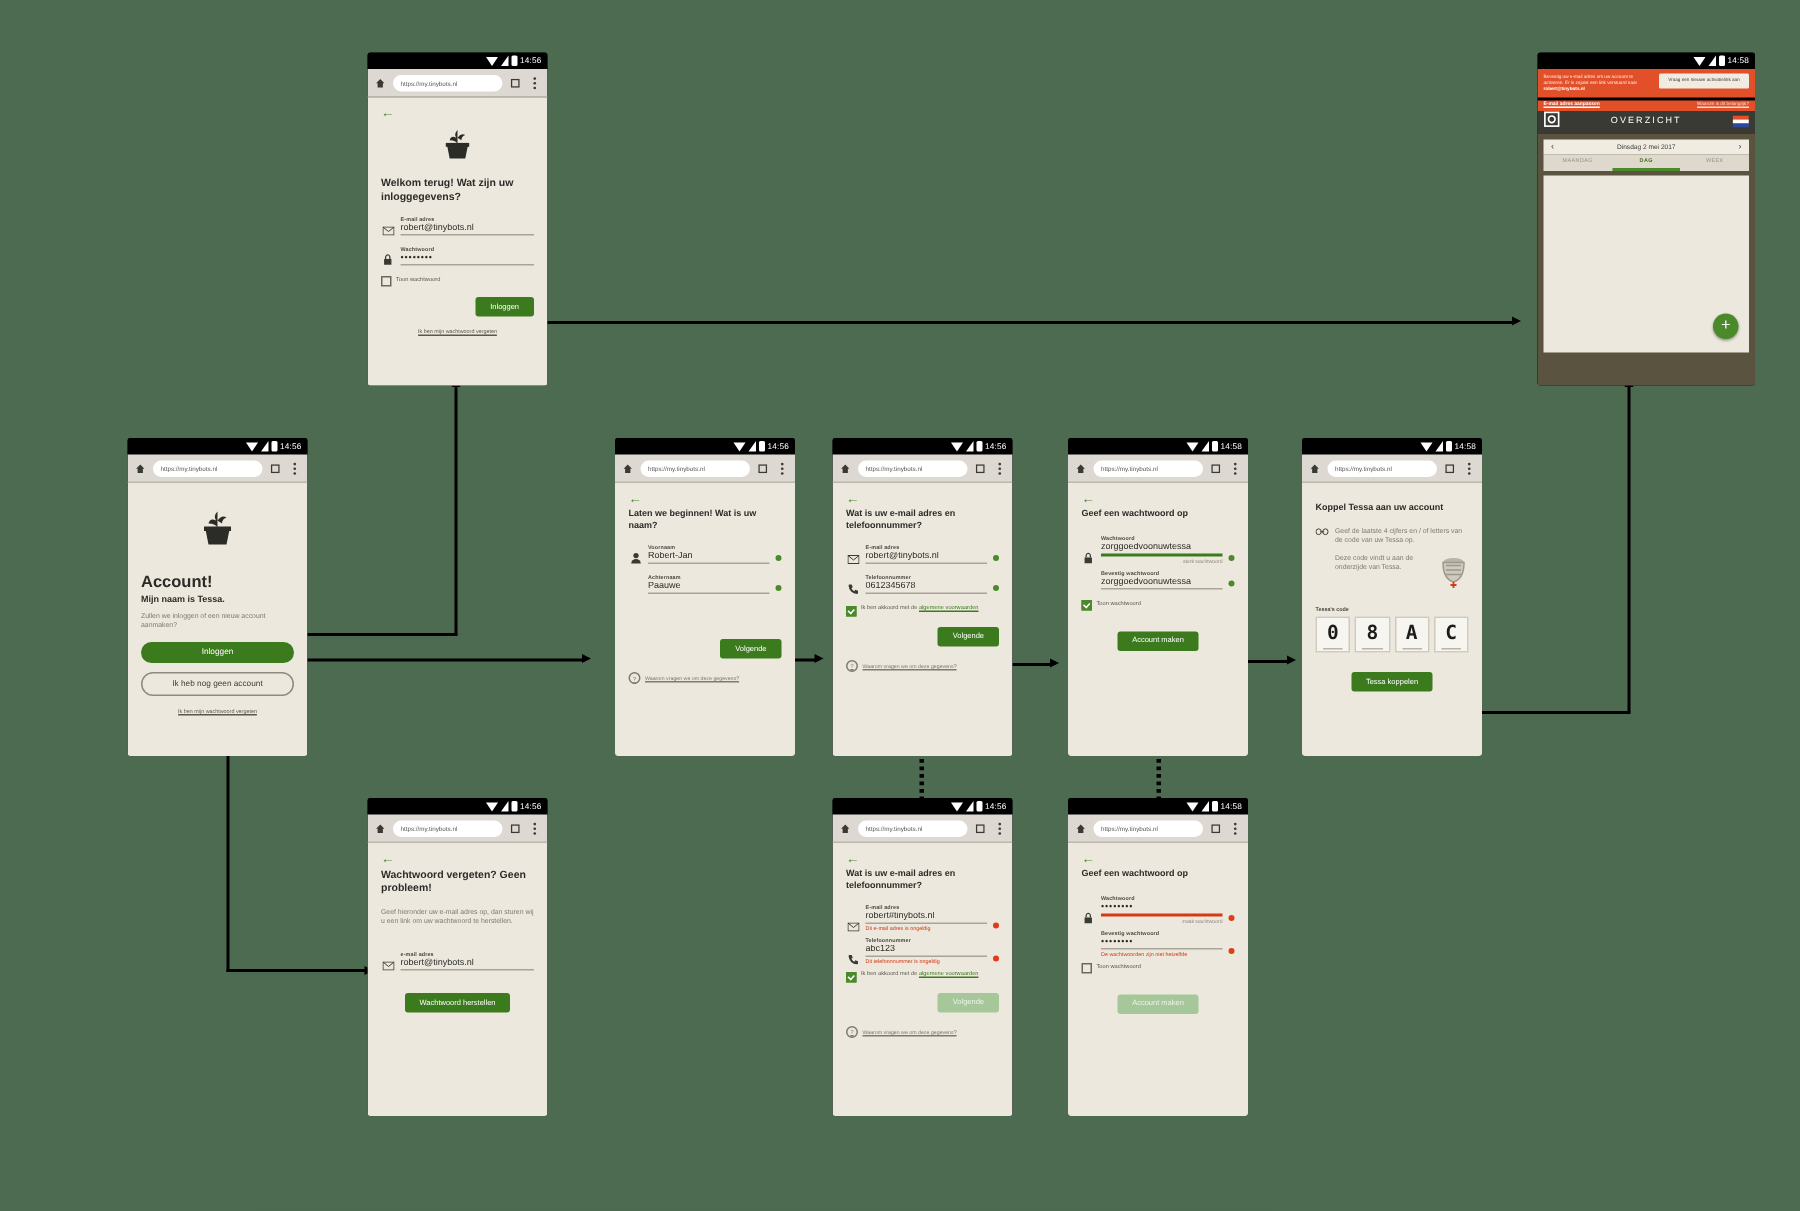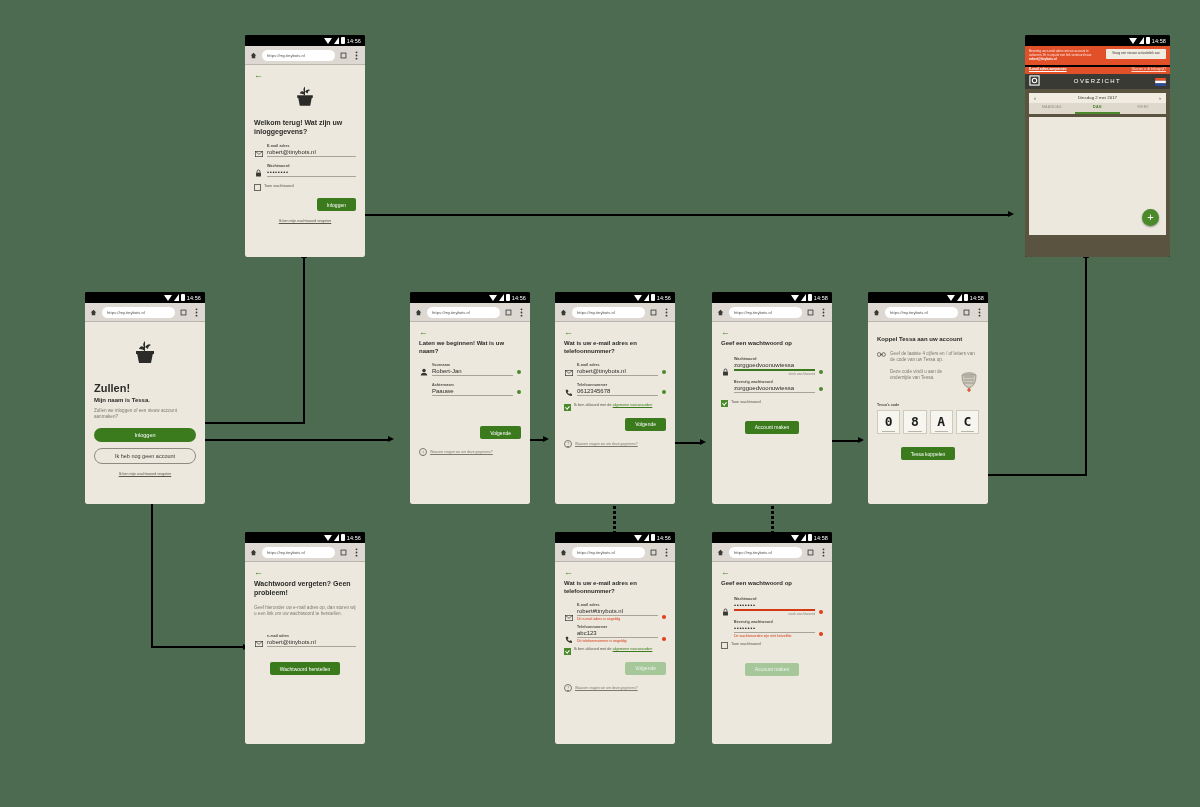--- a/index.html
+++ b/index.html
@@ -237,21 +237,21 @@
   </div>
   <div class="screen">
     <div class="plant" style="margin:10px 0 14px 0;">
       <svg width="30" height="30" viewBox="0 0 30 30">
           <path d="M15 3 q-3 3 -1 6 q-4-2-5 2 q5 0 6 3" fill="#2b2b28"></path>
           <path d="M15 9 q3-4 6-2 q-3 1-3 4" fill="#2b2b28"></path>
           <path d="M7 15 h16 l-2 10 h-12 z" fill="#2b2b28"></path>
           <rect x="6" y="13" width="18" height="3" fill="#2b2b28"></rect>
         </svg>
     </div>
-    <div style="font-size:11px;font-weight:bold;color:#2b2b28;margin-bottom:3px;">Zullen!</div>
+    <div style="font-size:11px;font-weight:bold;color:#2b2b28;margin-bottom:3px;">Account!</div>
     <div class="h2">Mijn naam is Tessa.</div>
     <div class="body-txt">Zullen we inloggen of een nieuw account aanmaken?</div>
     <div style="text-align:center;margin-bottom:6px;">
       <span class="btn pill" style="display:block;">Inloggen</span>
     </div>
     <div style="text-align:center;margin-bottom:8px;">
       <span class="btn pill ghost" style="display:block;">Ik heb nog geen account</span>
     </div>
     <span class="linklow">Ik ben mijn wachtwoord vergeten</span>
   </div>

